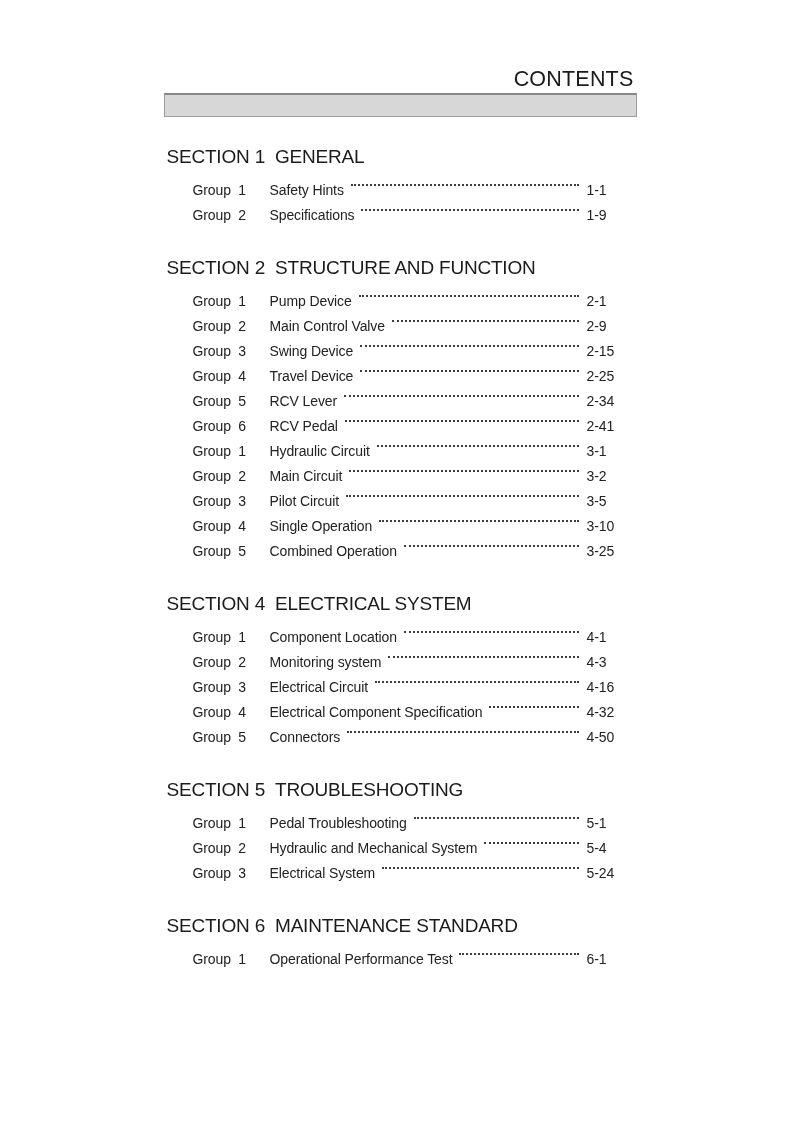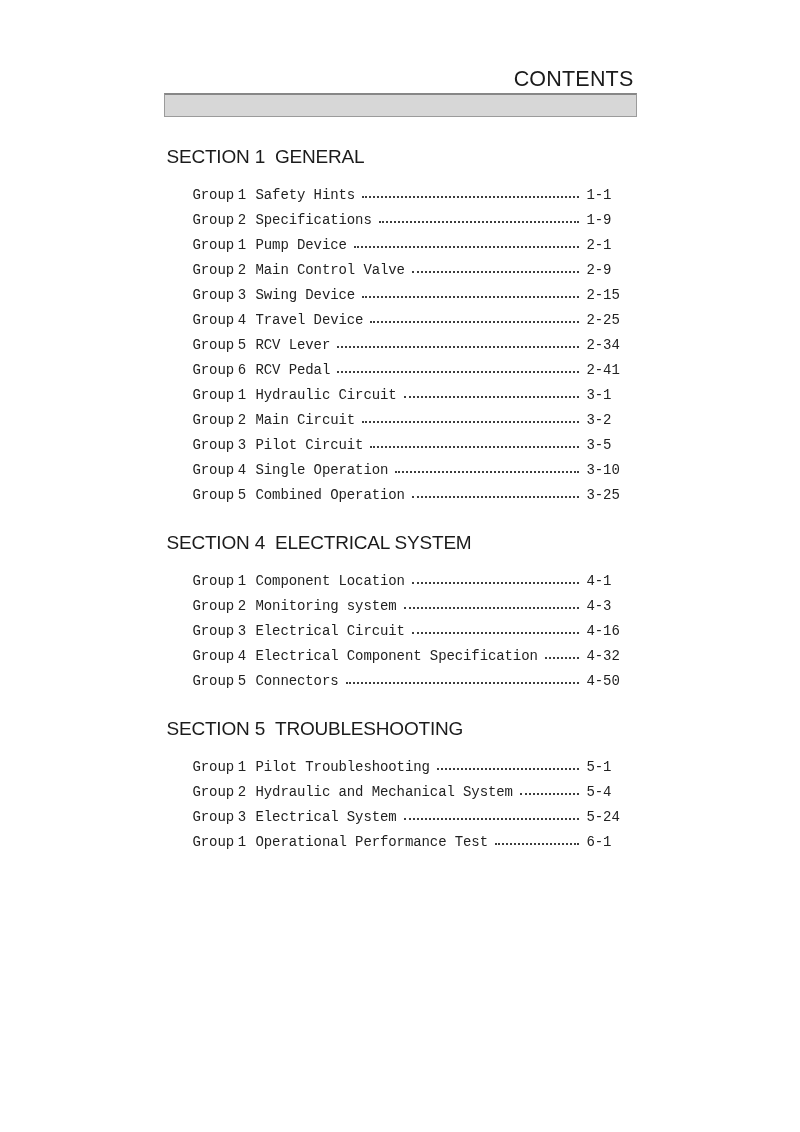--- a/index.html
+++ b/index.html
@@ -36,31 +36,30 @@
     font-weight:400;
     letter-spacing:-0.2px;
     color:#1b1b1b;
     margin:26px 0 16px 0;
     white-space:nowrap;
   }
   .section:first-child .section-heading { margin-top:2px; }
   .section-title-text { margin-left:10px; }
   .row {
     display:flex;
-    align-items:center;
+    align-items:flex-start;
     height:25px;
     padding-left:26px;
     font-size:14px;
     letter-spacing:-0.1px;
     color:#222222;
-    font-family:Liberation Mono, monospace;
   }
   .row .g { width:45px; flex:0 0 auto; }
   .row .n { width:9px; flex:0 0 auto; text-align:center; }
-  .row .t { margin-left:9px; padding-right:5px; white-space:nowrap; flex:0 0 auto; }
+  .row .t { margin-left:23px; padding-right:5px; white-space:nowrap; flex:0 0 auto; }
   .leader {
     flex:1 1 auto;
     height:0;
     border-bottom:2px dotted #3d3d3d;
     margin:0 6px 0 2px;
     transform:translateY(2px);
   }
   .row .p { width:52px; flex:0 0 auto; padding-left:2px; white-space:nowrap; }
 </style>
 </head>
@@ -89,20 +88,23 @@
       <div class="row">
         <span class="g">Group</span>
         <span class="n">2</span>
         <span class="t">Specifications</span>
         <span class="leader"></span>
         <span class="p">1-9</span>
       </div>
     </div>
 
     <div class="section">
+      <div class="section-heading">
+        <span>SECTION 2</span><span class="section-title-text">STRUCTURE AND FUNCTION</span>
+      </div>
       <div class="row">
         <span class="g">Group</span>
         <span class="n">1</span>
         <span class="t">Pump Device</span>
         <span class="leader"></span>
         <span class="p">2-1</span>
       </div>
       <div class="row">
         <span class="g">Group</span>
         <span class="n">2</span>
@@ -219,41 +221,44 @@
       </div>
     </div>
 
     <div class="section">
       <div class="section-heading">
         <span>SECTION 5</span><span class="section-title-text">TROUBLESHOOTING</span>
       </div>
       <div class="row">
         <span class="g">Group</span>
         <span class="n">1</span>
-        <span class="t">Pilot Troubleshooting</span>
+        <span class="t">Pedal Troubleshooting</span>
         <span class="leader"></span>
         <span class="p">5-1</span>
       </div>
       <div class="row">
         <span class="g">Group</span>
         <span class="n">2</span>
         <span class="t">Hydraulic and Mechanical System</span>
         <span class="leader"></span>
         <span class="p">5-4</span>
       </div>
       <div class="row">
         <span class="g">Group</span>
         <span class="n">3</span>
         <span class="t">Electrical System</span>
         <span class="leader"></span>
         <span class="p">5-24</span>
       </div>
     </div>
 
     <div class="section">
+      <div class="section-heading">
+        <span>SECTION 6</span><span class="section-title-text">MAINTENANCE STANDARD</span>
+      </div>
       <div class="row">
         <span class="g">Group</span>
         <span class="n">1</span>
         <span class="t">Operational Performance Test</span>
         <span class="leader"></span>
         <span class="p">6-1</span>
       </div>
     </div>
 
   </div>

